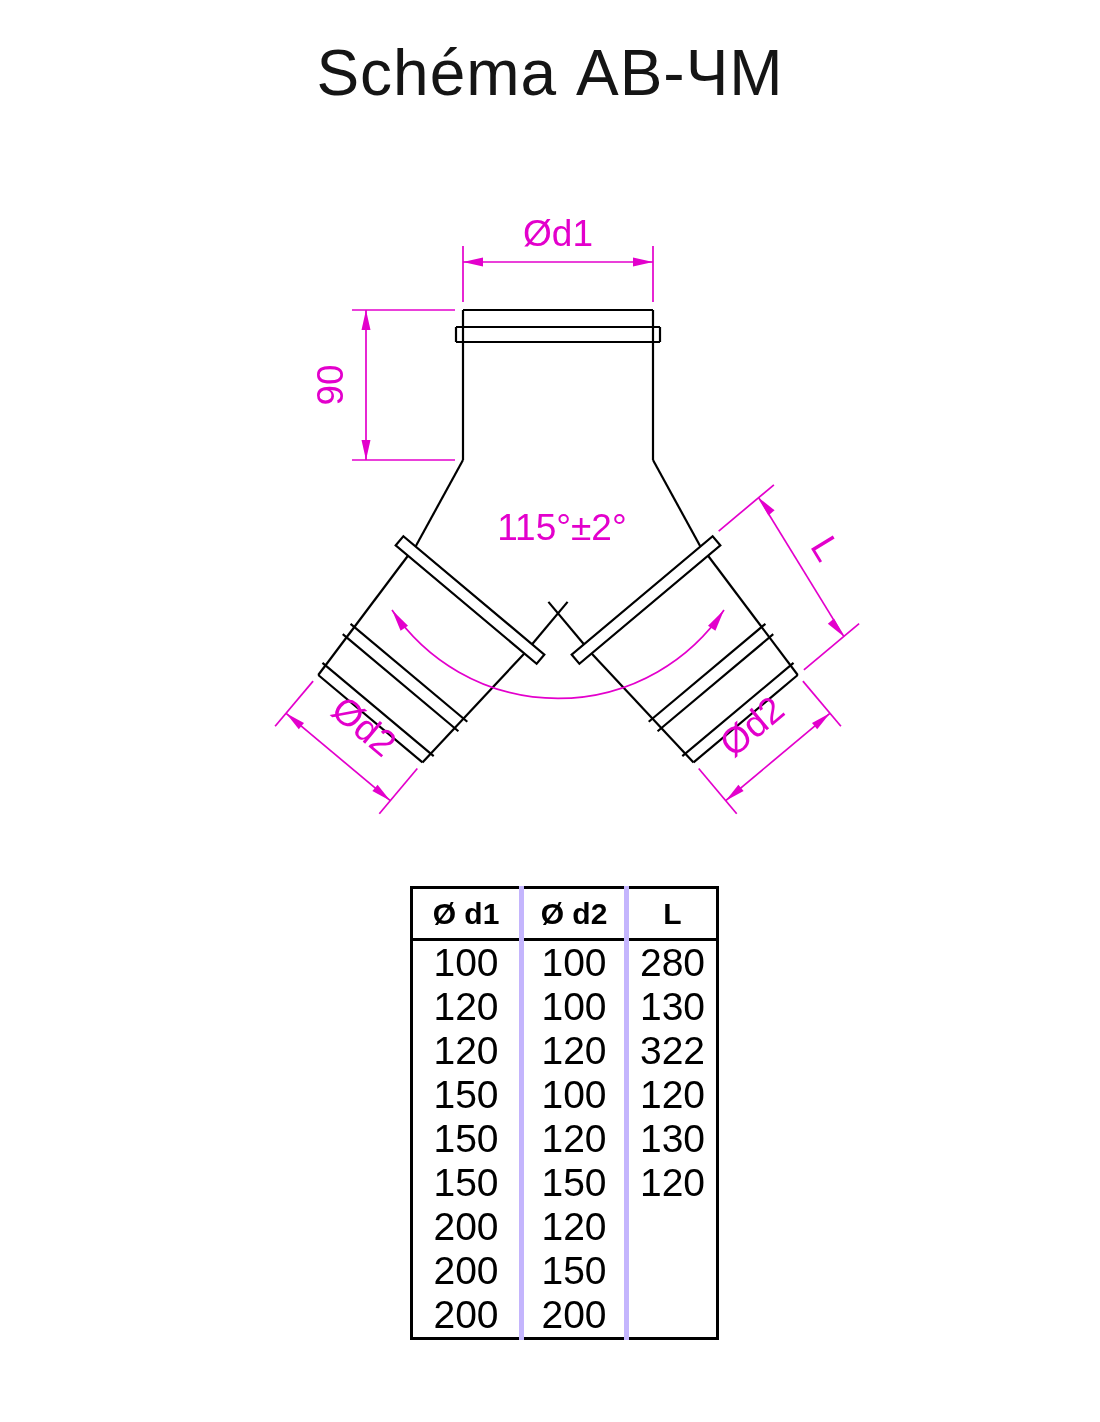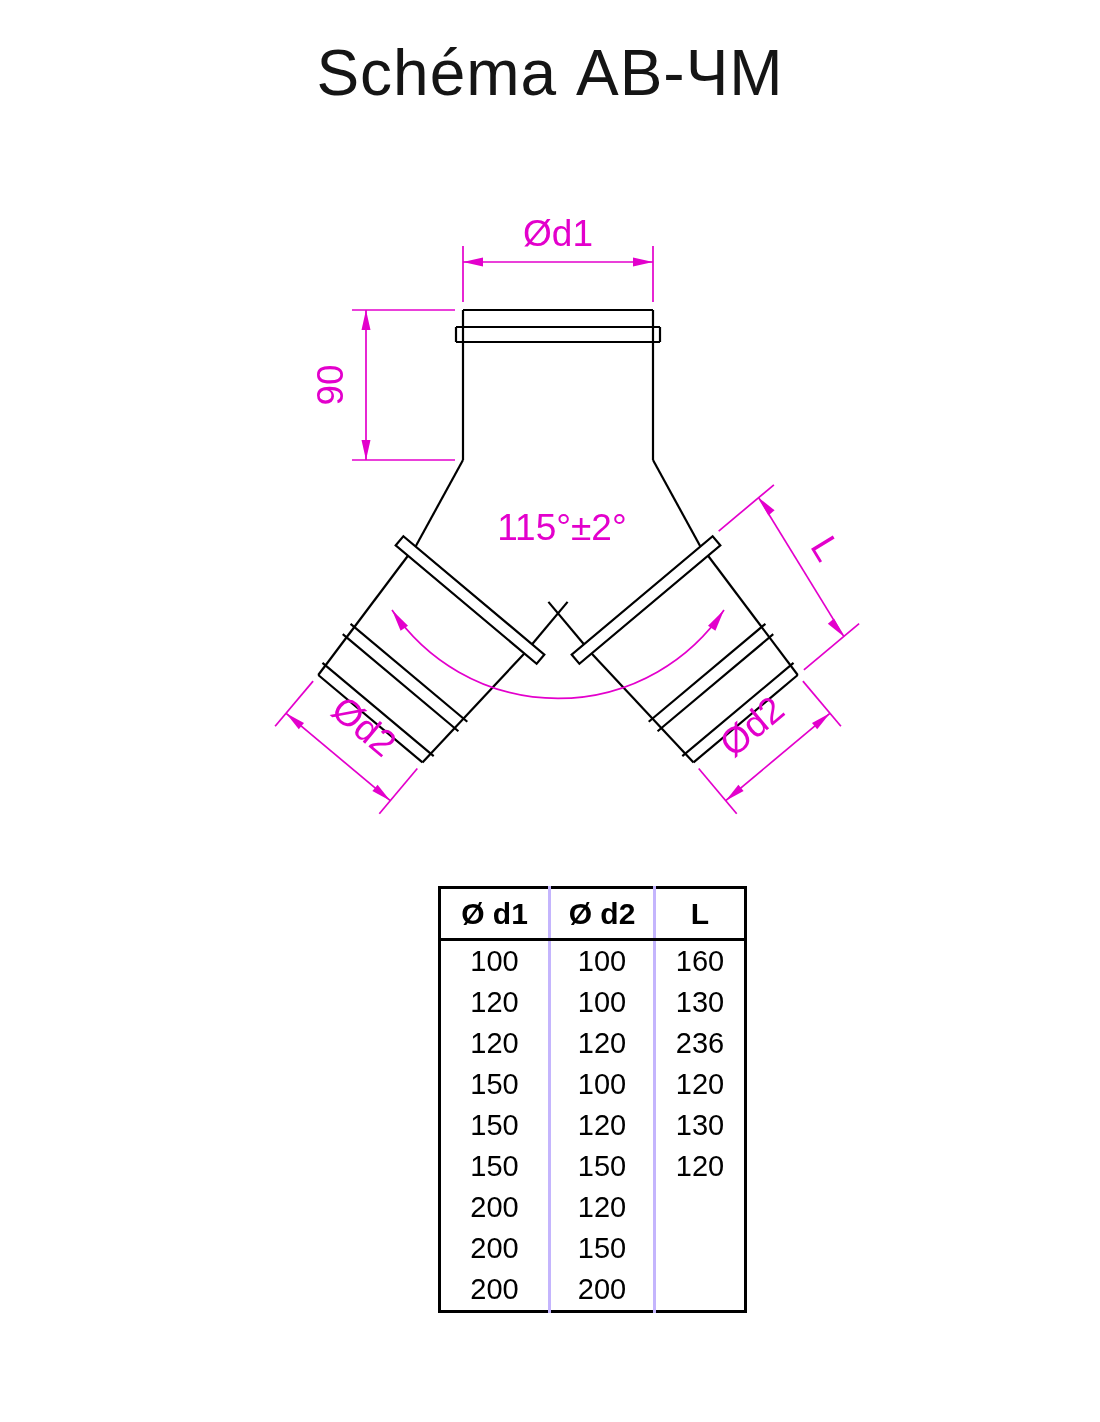--- a/index.html
+++ b/index.html
@@ -13,28 +13,28 @@
     letter-spacing:1px; font-weight:500;
   }
   svg.diagram { position:absolute; top:0; left:0; }
   .outline { stroke:#000000; stroke-width:2.2; fill:none; }
   .dims    { stroke-width:1.7; fill:none; }
   .dimfill { stroke:none; }
   svg text { font-size:37px; font-family:"Liberation Sans", sans-serif; }
   .spec-table {
     position:absolute; left:410px; top:886px;
     border-collapse:collapse; table-layout:fixed; background:#ffffff;
-    border:3px solid #000; color:#000;margin-left:28px;
+    border:3px solid #000; color:#000;
   }
   .spec-table th, .spec-table td {
     padding:0; text-align:center; vertical-align:middle;
   }
   .spec-table th { height:49px; font-size:30px; font-weight:bold; border-bottom:3px solid #000; }
-  .spec-table td { height:41px; font-size:29px;text-align:center; }
-  .spec-table th + th, .spec-table td + td { border-left:3px solid #c4b5fd; }
+  .spec-table td { height:41px; font-size:39px;text-align:center; }
+  .spec-table th + th, .spec-table td + td { border-left:5px solid #c4b5fd; }
 </style>
 </head>
 <body>
 
 <div class="page">
 
   <div class="title">Schéma АВ-ЧМ</div>
 
   <svg class="diagram" width="1100" height="1422" viewBox="0 0 1100 1422">
 
@@ -153,31 +153,31 @@
       <tr>
         <th>Ø d1</th>
         <th>Ø d2</th>
         <th>L</th>
       </tr>
     </thead>
     <tbody>
       <tr>
         <td>100</td>
         <td>100</td>
-        <td>160</td>
+        <td>280</td>
       </tr>
       <tr>
         <td>120</td>
         <td>100</td>
         <td>130</td>
       </tr>
       <tr>
         <td>120</td>
         <td>120</td>
-        <td>236</td>
+        <td>322</td>
       </tr>
       <tr>
         <td>150</td>
         <td>100</td>
         <td>120</td>
       </tr>
       <tr>
         <td>150</td>
         <td>120</td>
         <td>130</td>

